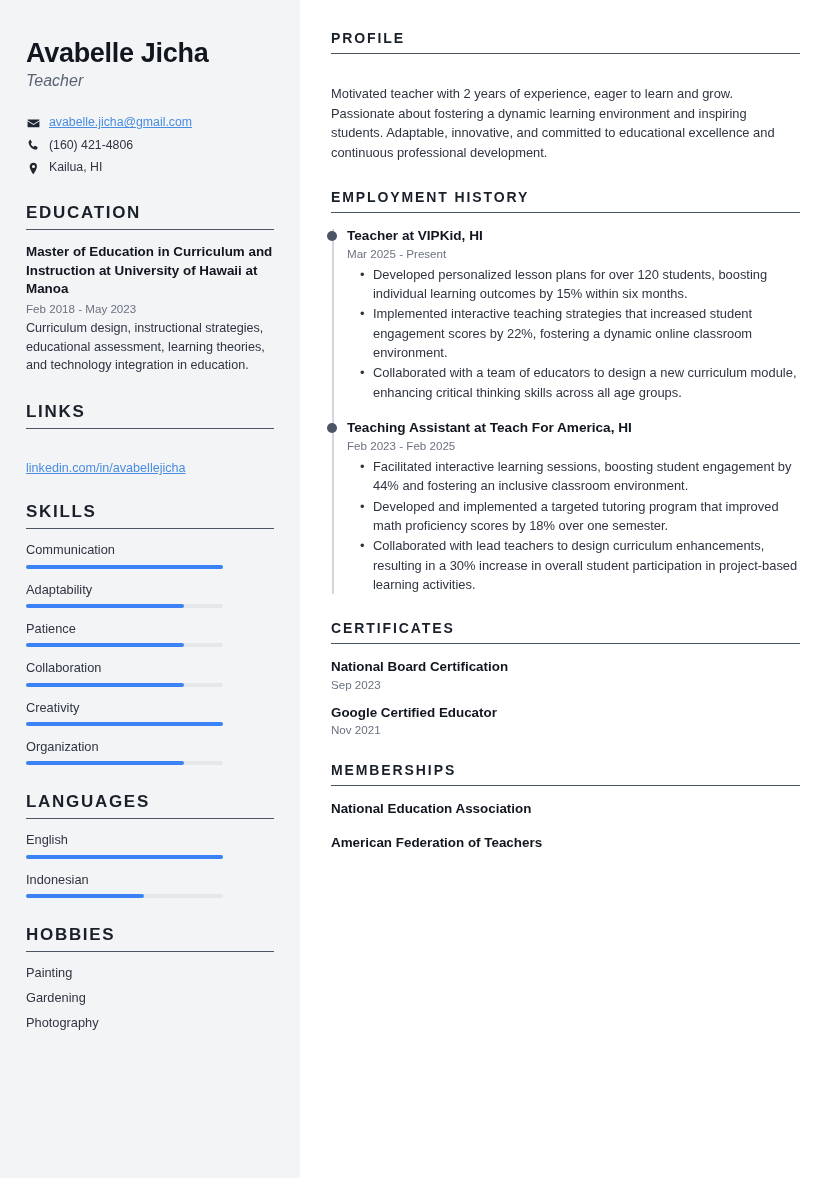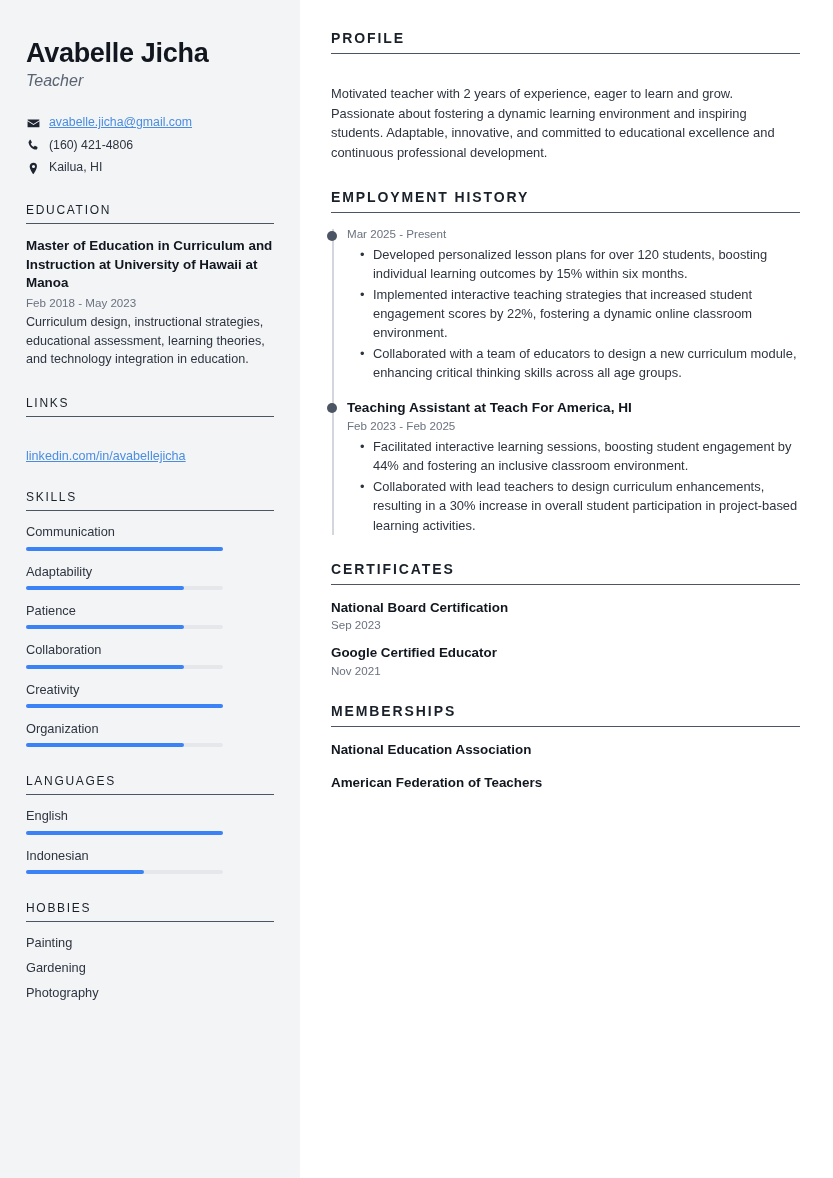--- a/index.html
+++ b/index.html
@@ -68,22 +68,22 @@
   .contact-item .ico svg { display: block; }
   .contact-link {
     color: #4a8de0;
     text-decoration: underline;
     word-break: break-all;
   }
 
   
   .sec { margin-top: 27px; }
   .sec-title {
-    font-size: 12px;
-    font-weight: normal;
+    font-size: 17px;
+    font-weight: bold;
     letter-spacing: 1.7px;
     color: #1a2029;
     text-transform: uppercase;
   }
   .sec-rule {
     height: 1px;
     background: #4b5563;
     margin-top: 6px;
     margin-bottom: 13px;
   }
@@ -392,33 +392,35 @@
       <div class="m-sec-rule"></div>
       <p class="profile-text">Motivated teacher with 2 years of experience, eager to learn and grow. Passionate about fostering a dynamic learning environment and inspiring students. Adaptable, innovative, and committed to educational excellence and continuous professional development.</p>
     </section>
 
     <section class="m-sec">
       <div class="m-sec-title">EMPLOYMENT HISTORY</div>
       <div class="m-sec-rule"></div>
       <div class="timeline" id="employment-list">
           <div class="job">
             <span class="job-dot"></span>
+            <div class="job-head">Teacher at VIPKid, HI</div>
             <div class="job-date">Mar 2025 - Present</div>
             <ul class="job-bullets">
               <li>Developed personalized lesson plans for over 120 students, boosting individual learning outcomes by 15% within six months.</li>
               <li>Implemented interactive teaching strategies that increased student engagement scores by 22%, fostering a dynamic online classroom environment.</li>
               <li>Collaborated with a team of educators to design a new curriculum module, enhancing critical thinking skills across all age groups.</li>
             </ul>
           </div>
           <div class="job">
             <span class="job-dot"></span>
             <div class="job-head">Teaching Assistant at Teach For America, HI</div>
             <div class="job-date">Feb 2023 - Feb 2025</div>
             <ul class="job-bullets">
               <li>Facilitated interactive learning sessions, boosting student engagement by 44% and fostering an inclusive classroom environment.</li>
+              <li>Developed and implemented a targeted tutoring program that improved math proficiency scores by 18% over one semester.</li>
               <li>Collaborated with lead teachers to design curriculum enhancements, resulting in a 30% increase in overall student participation in project-based learning activities.</li>
             </ul>
           </div>
         </div>
     </section>
 
     <section class="m-sec">
       <div class="m-sec-title">CERTIFICATES</div>
       <div class="m-sec-rule"></div>
       <div id="certificates-list">

